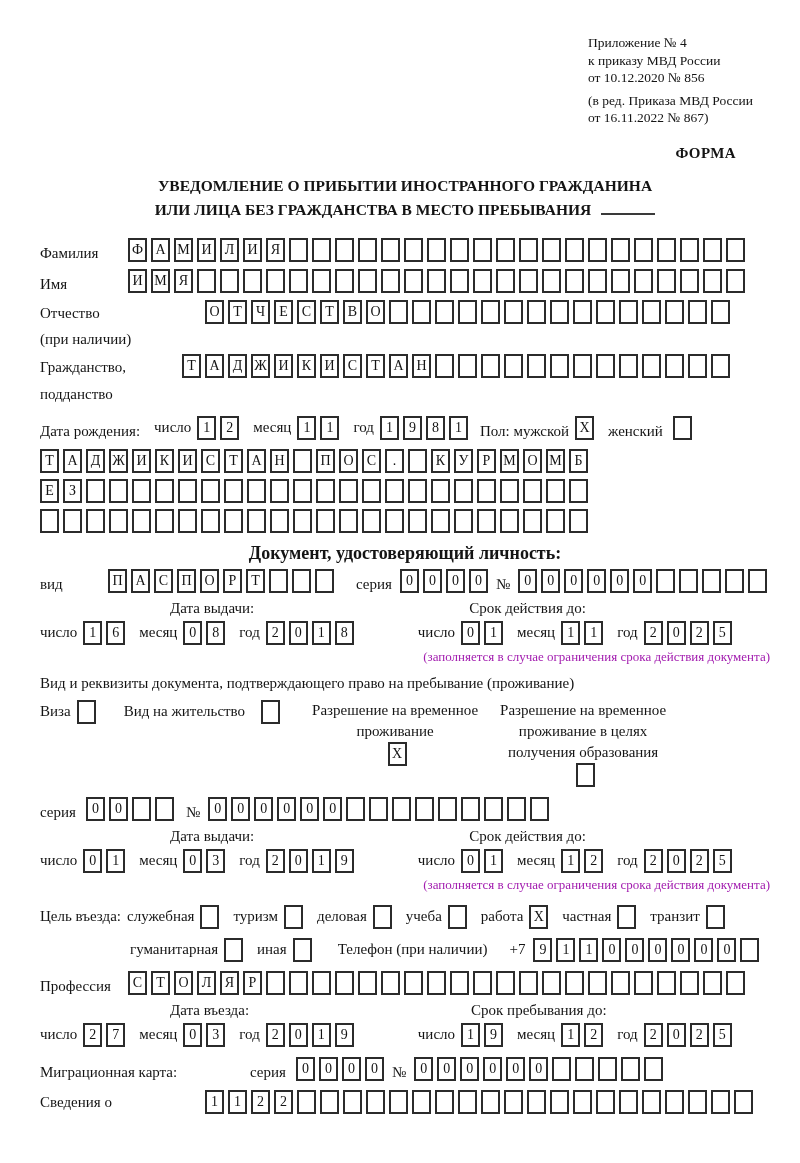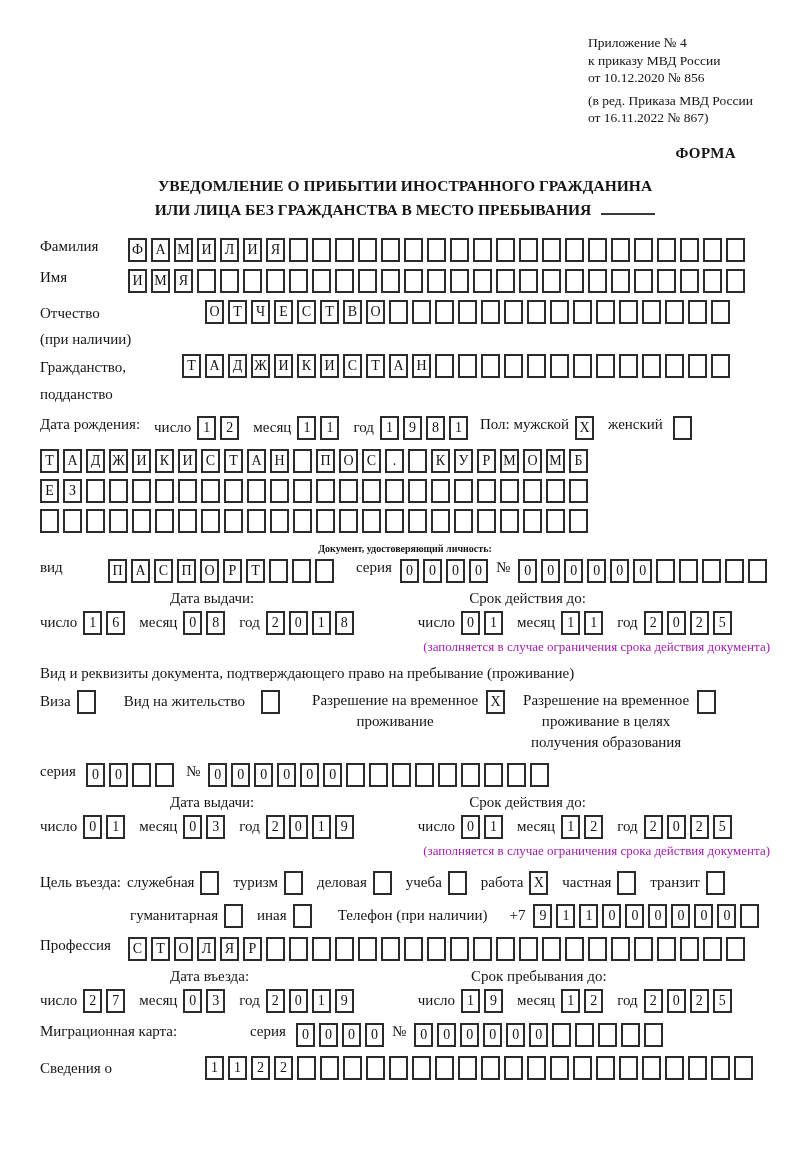--- a/index.html
+++ b/index.html
@@ -7,41 +7,41 @@
     position:relative;width:800px;height:1163px;background:#ffffff;
     font-family:"Liberation Serif","DejaVu Serif",serif;color:#141414;
     box-sizing:border-box;padding:34px 30px 0 40px;overflow:hidden;margin:0 auto;
   }
   .hdr{margin-left:548px;font-size:13.5px;line-height:1.3;}
   .hdr .gap{margin-top:5px;}
   .forma{text-align:right;font-weight:bold;font-size:15px;margin:18px 34px 0 0;letter-spacing:.4px;}
   .title{text-align:center;font-weight:bold;font-size:15.5px;line-height:1.55;margin-top:12px;}
   .uline{display:inline-block;width:54px;border-bottom:2px solid #3a3a3a;height:12px;margin-left:10px;}
   .sec{font-weight:bold;font-size:14.2px;margin-top:24px;letter-spacing:.2px;}
-  .row{display:flex;align-items:flex-start;margin-top:7px;}
+  .row{display:flex;align-items:flex-end;margin-top:7px;}
   .rowt{display:flex;align-items:flex-start;margin-top:7px;}
   .cells{display:flex;flex-wrap:nowrap;}
   .c{box-sizing:border-box;flex:none;width:19px;height:24px;border:2px solid #2b2b2b;margin-right:4px;
      display:flex;align-items:center;justify-content:center;font-size:14px;background:#fff;}
   .lbl{font-size:15px;}
   .lw1{width:88px;flex:none;}
   .lw2{width:165px;flex:none;line-height:1.75;}
   .lw3{width:142px;flex:none;line-height:1.75;}
   .stack > .cells{margin-top:6px;}
   .stack > .cells:first-child{margin-top:0;}
-  .center-b{font-weight:bold;text-align:center;font-size:10px;margin-top:10px;}
+  .center-b{font-weight:bold;text-align:center;font-size:18px;margin-top:10px;}
   .dtitles{display:flex;font-size:15px;margin-top:7px;}
   .dg{display:flex;align-items:center;}
   .dg .w{margin:0 6px 0 0;font-size:15px;}
   .dg .w2{margin:0 6px 0 10px;font-size:15px;}
   .note{font-size:13px;text-align:right;margin-top:4px;color:#a21caf;}
   .plain{font-size:15px;margin-top:10px;}
   .opt{display:flex;align-items:center;margin-right:10px;}
   .opt .lbl{margin-right:6px;}
-  .optcol{display:flex;align-items:flex-start;}
+  .optcol{display:flex;align-items:center;flex-direction:column;}
   .optcol .txt{text-align:center;font-size:15px;line-height:1.4;margin-right:8px;}
   .purpose-row{display:flex;align-items:center;margin-top:12px;flex-wrap:nowrap;}
   .purpose-row .lbl{margin-right:6px;}
   .indent90{margin-left:90px;}
 </style>
 </head>
 <body>
 
 <div class="page">
 

